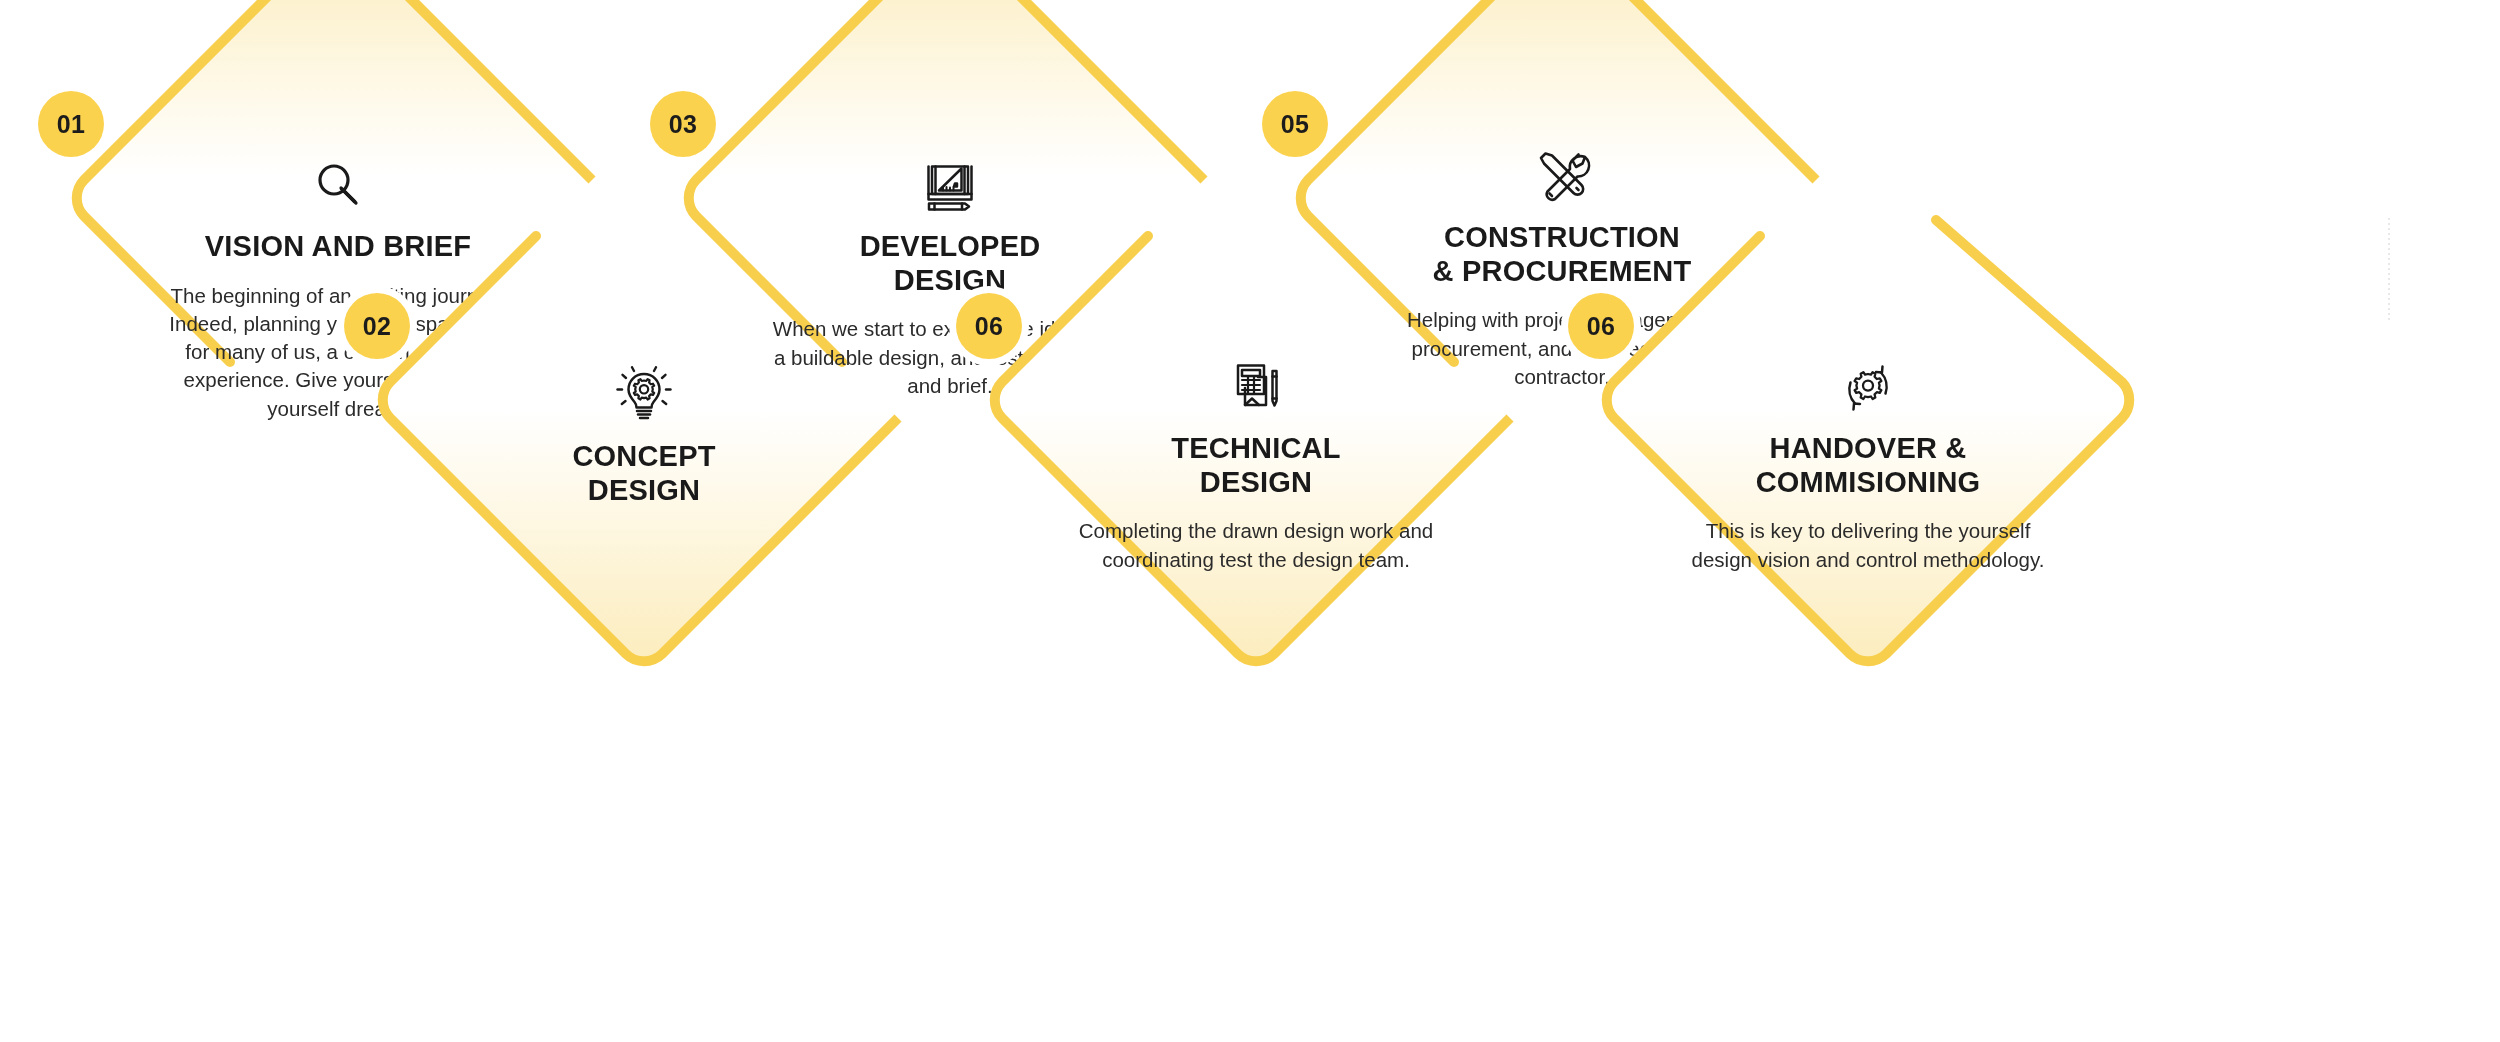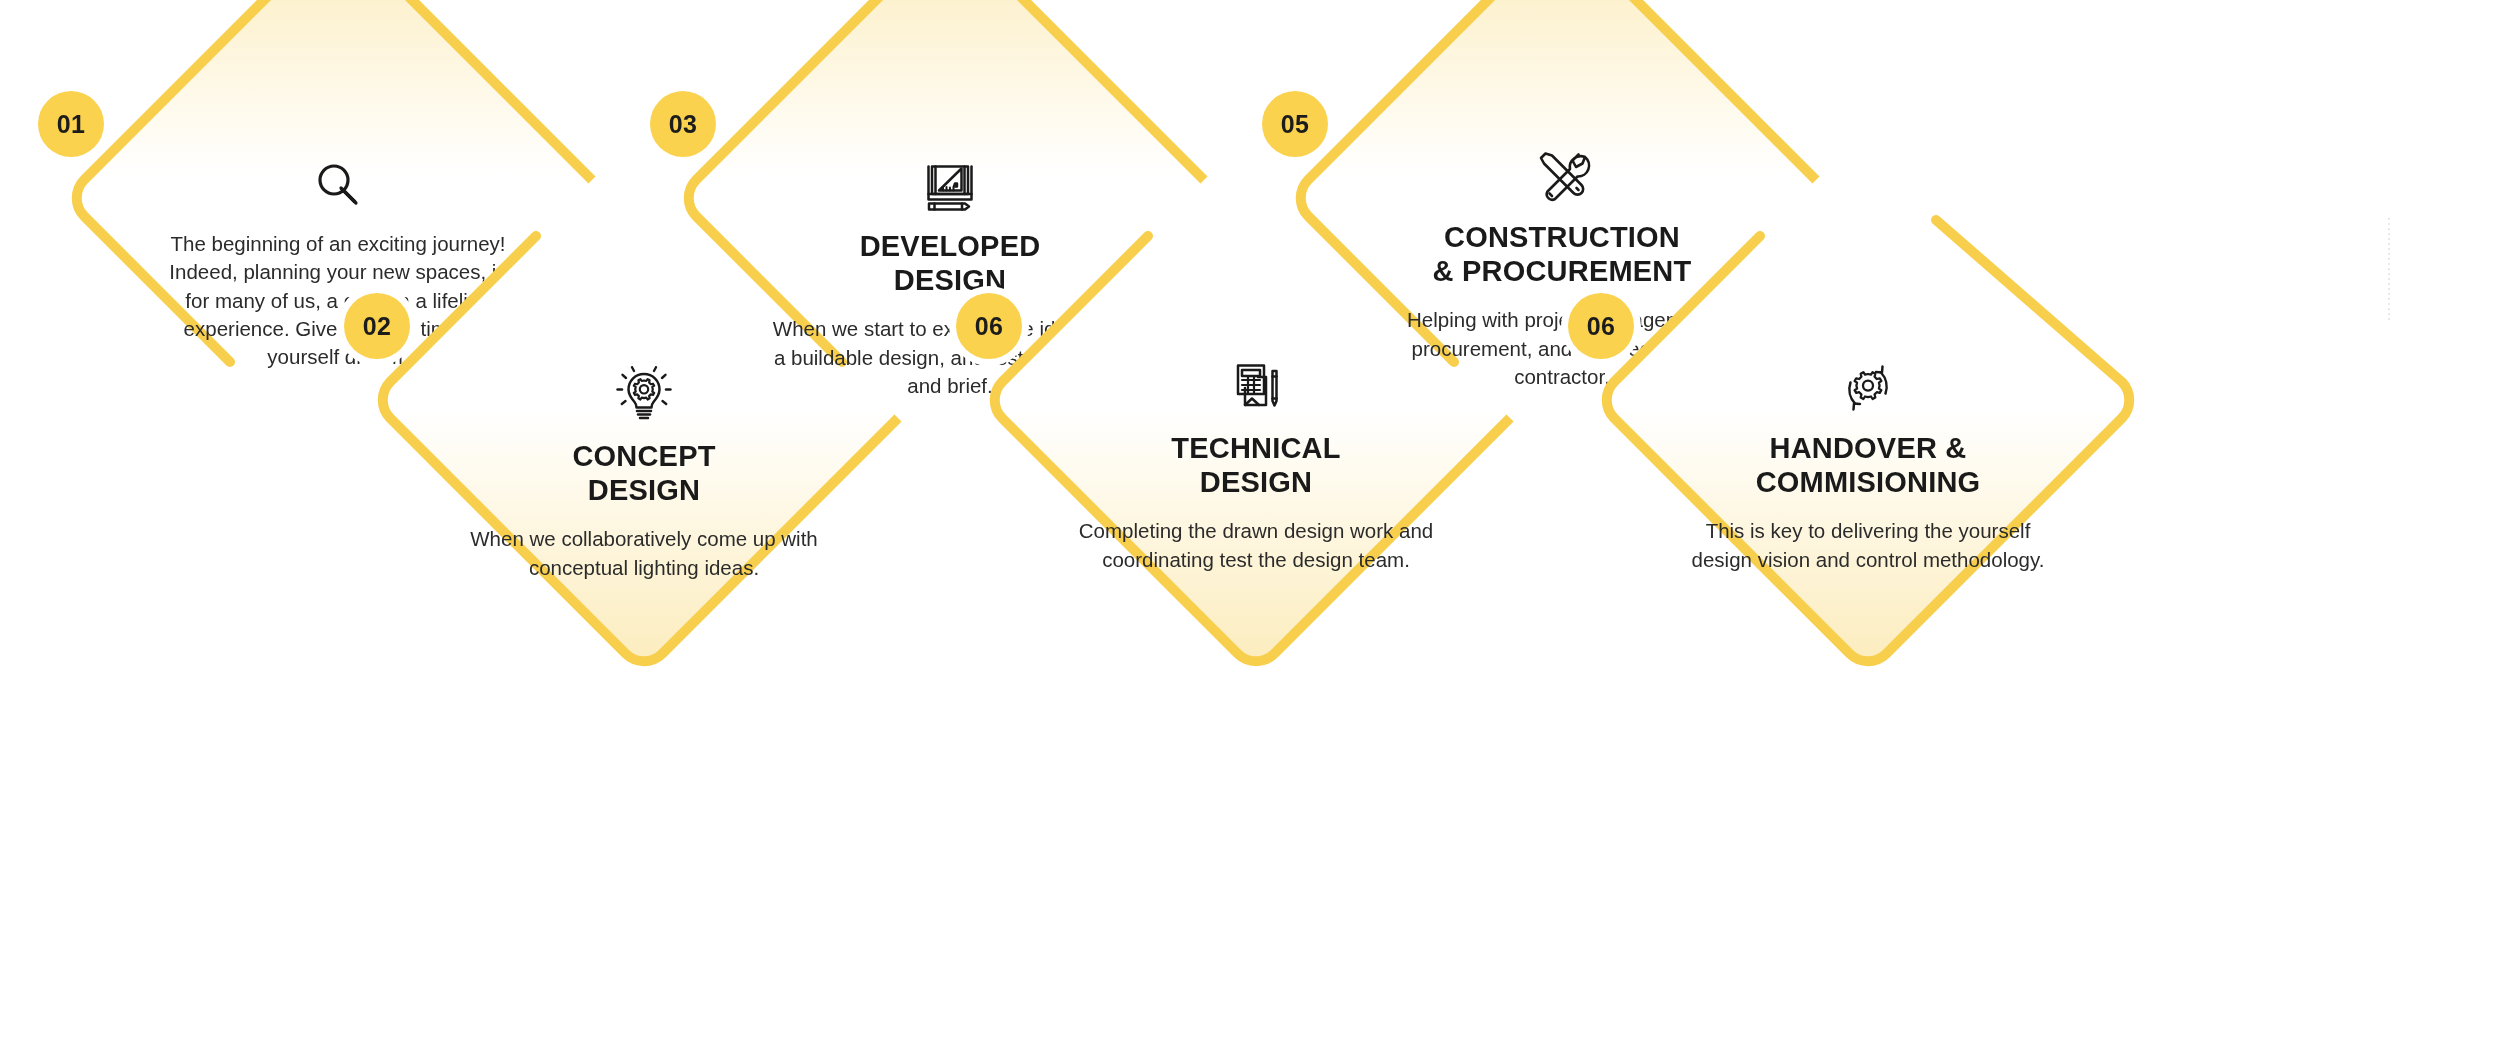--- a/index.html
+++ b/index.html
@@ -163,20 +163,21 @@
     <div class="content">
       <div class="icon-wrap">
         <svg width="56" height="56" viewBox="0 0 56 56" fill="none" stroke="#1a1a1a" stroke-width="3.2" stroke-linecap="round">
           <circle cx="24" cy="22" r="14"></circle>
           <path d="M 33.6 32.6 L 46 45"></path>
           <path d="M 31 30 L 44 43" stroke-width="3.2"></path>
           <path d="M 34 29.5 L 45.5 41" stroke-width="0"></path>
           <path d="M 32.5 31.5 L 44.5 43.5" stroke-width="3.2"></path>
         </svg>
       </div>
+      <h2 class="node-title">VISION AND BRIEF</h2>
       <p class="node-desc">The beginning of an exciting journey! Indeed, planning your new spaces, is for many of us, a once in a lifeline experience. Give yourself time, let yourself dream.</p>
     </div>
   </div>
 
   <div class="node" id="node-2">
     <svg class="diamond-svg" viewBox="0 0 560 560">
       <defs>
         <linearGradient id="fillBot2" x1="0" y1="0" x2="0" y2="1">
           <stop offset="0%" stop-color="#FFFFFF"></stop>
           <stop offset="52%" stop-color="#FFFFFF"></stop>
@@ -207,21 +208,20 @@
             <path d="M 39 5 L 41 1.2"></path>
           </g>
           <g stroke-width="2.2">
             <path d="M 29 14.5 L 31.3 15 L 32.6 13.1 L 34.6 14.3 L 34.1 16.5 L 35.8 18.2 L 38 17.7 L 39.2 19.7 L 37.3 21 L 37.8 23.3 L 37.3 25.6 L 39.2 26.9 L 38 28.9 L 35.8 28.4 L 34.1 30.1 L 34.6 32.3 L 32.6 33.5 L 31.3 31.6 L 29 32.1 L 26.7 31.6 L 25.4 33.5 L 23.4 32.3 L 23.9 30.1 L 22.2 28.4 L 20 28.9 L 18.8 26.9 L 20.7 25.6 L 20.2 23.3 L 20.7 21 L 18.8 19.7 L 20 17.7 L 22.2 18.2 L 23.9 16.5 L 23.4 14.3 L 25.4 13.1 L 26.7 15 Z"></path>
             <circle cx="29" cy="23.3" r="4.2"></circle>
           </g>
         </svg>
       </div>
       <h2 class="node-title">CONCEPT
 DESIGN</h2>
-      <p class="node-desc">When we collaboratively come up with conceptual lighting ideas.</p>
     </div>
   </div>
 
   <div class="node" id="node-3">
     <svg class="diamond-svg" viewBox="0 0 560 560">
       <defs>
         <linearGradient id="fillTop3" x1="0" y1="0" x2="0" y2="1">
           <stop offset="0%" stop-color="#FCEDBE"></stop>
           <stop offset="46%" stop-color="#FFFFFF"></stop>
           <stop offset="100%" stop-color="#FFFFFF"></stop>

